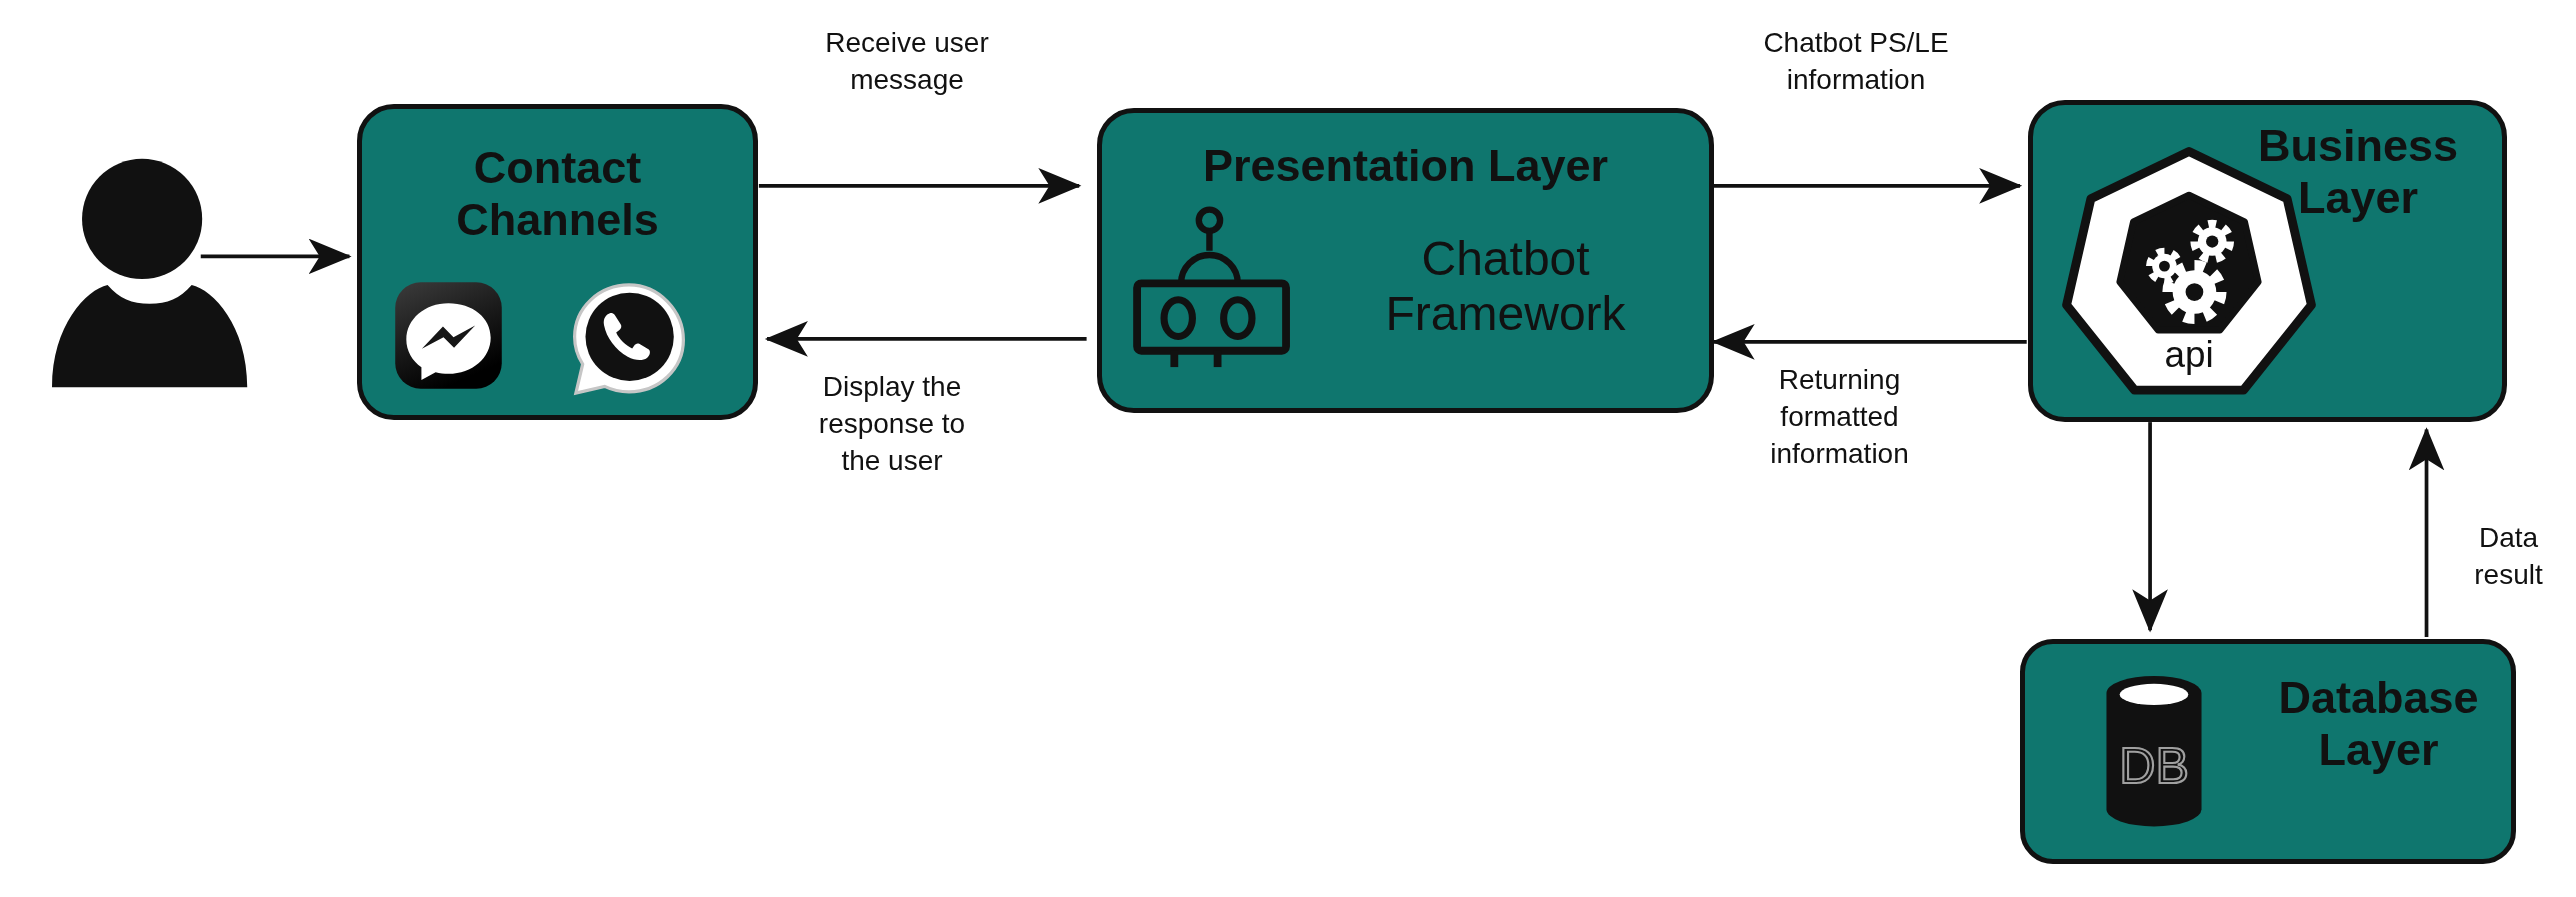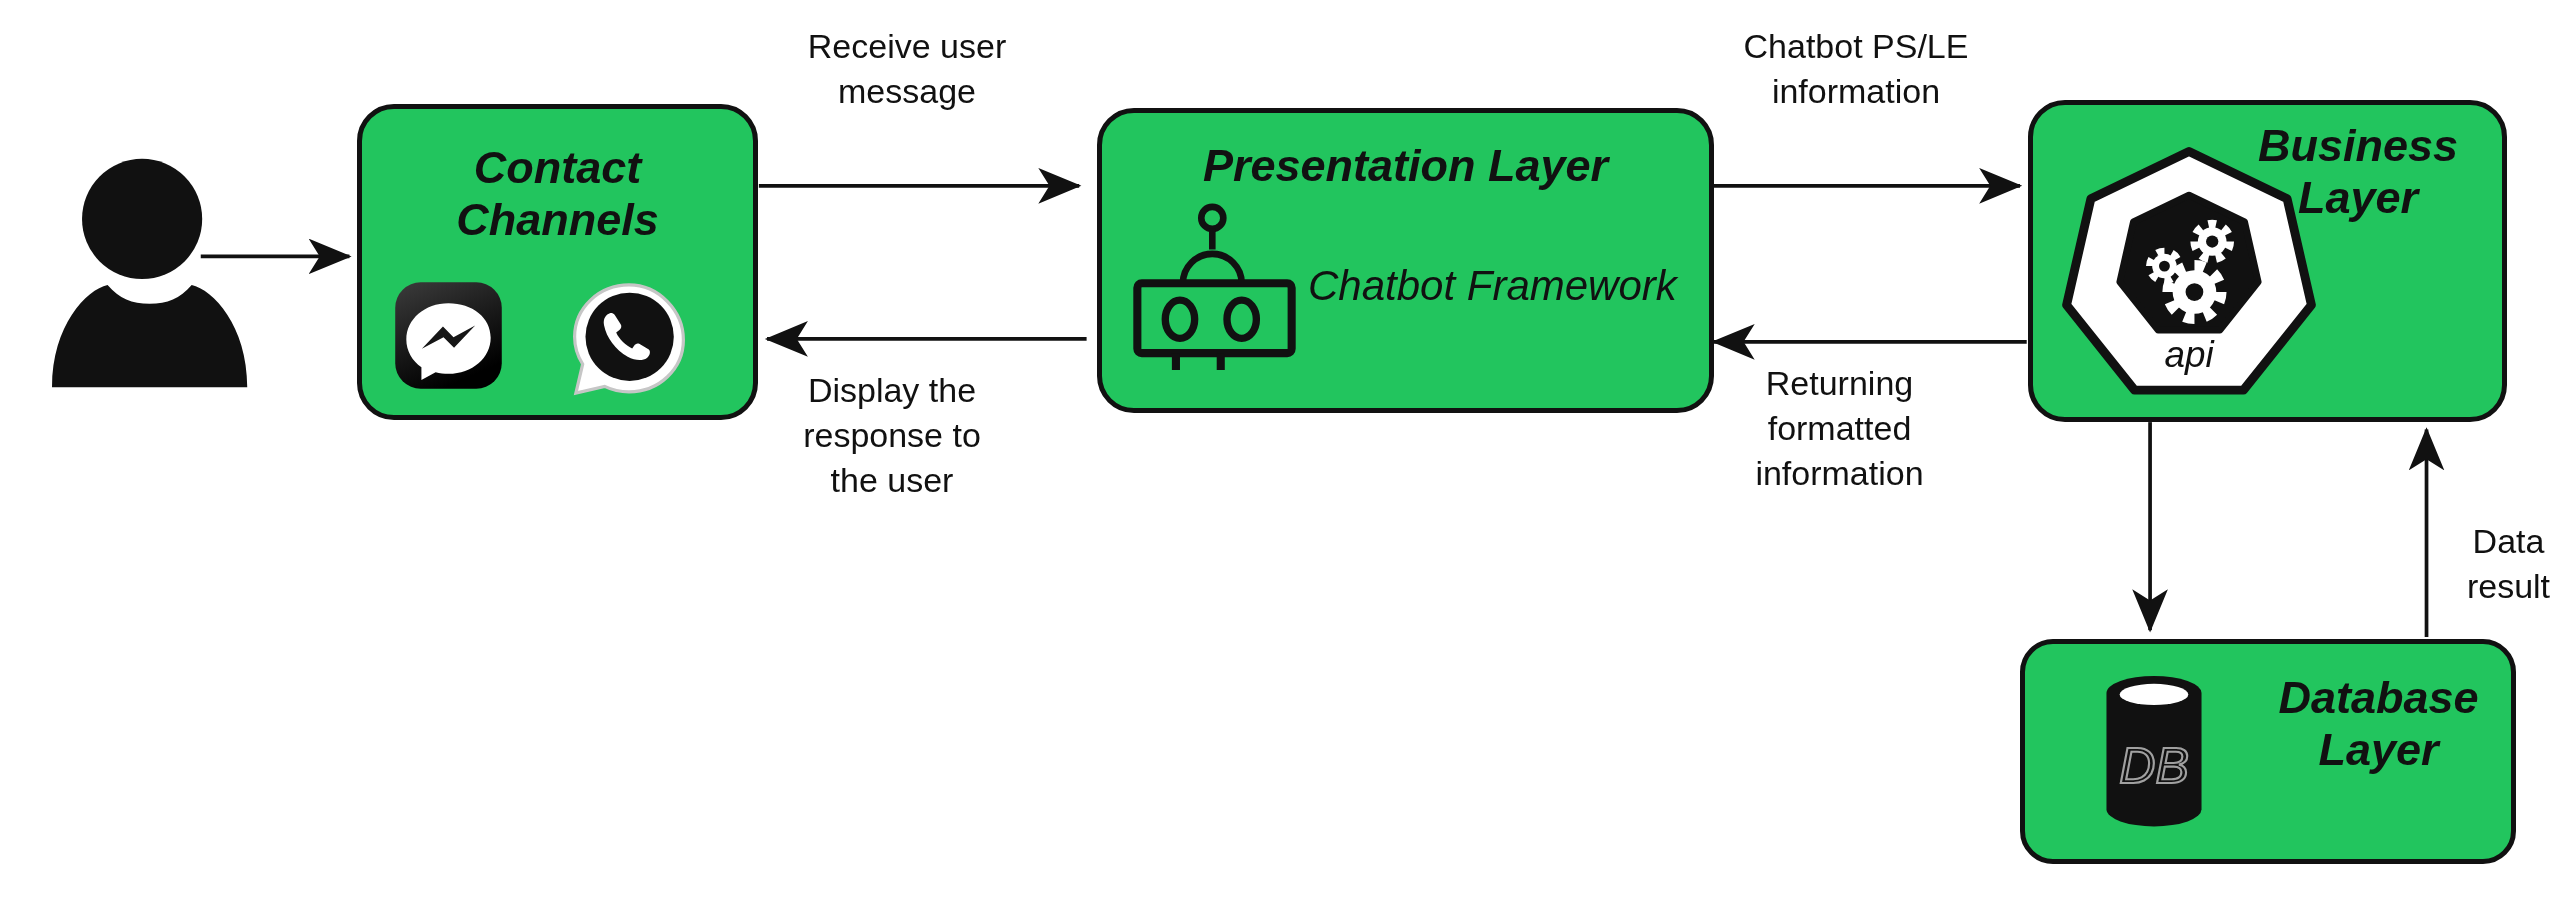--- a/index.html
+++ b/index.html
@@ -2,36 +2,36 @@
 <html style="font-size:12px"><head>
 <meta charset="utf-8">
 <style>
   html,body{margin:0;padding:0;background:#fff;}
   .canvas{
     position:relative;width:2576px;height:897px;background:#fff;
     font-family:"Liberation Sans",sans-serif;color:#111;overflow:hidden;
   }
   .arrows{position:absolute;left:0;top:0;width:2576px;height:897px;}
   .layer-box{
-    position:absolute;background:#22c55e;border:5.2px solid #111;
-    border-radius:37px;box-sizing:border-box;font-style:italic;
+    position:absolute;background:#0f766e;border:5.2px solid #111;
+    border-radius:37px;box-sizing:border-box;
   }
   .box-title{
     font-weight:bold;font-size:45px;line-height:1.16;text-align:center;
     white-space:pre-line;color:#111;
   }
   .edge-label{
-    position:absolute;font-size:34px;line-height:1.33;text-align:center;
+    position:absolute;font-size:28px;line-height:1.33;text-align:center;
     white-space:pre-line;color:#111;
   }
   .contact-title{margin:33px 7.4px 0 7.4px;}
   .icon-row{display:flex;justify-content:flex-start;align-items:flex-start;padding-left:31px;gap:61px;margin-top:34px;}
   .pres-title{margin-top:27px;}
   .pres-row{position:absolute;left:28px;top:88px;display:flex;align-items:center;gap:9px;}
-  .chatbot-label{font-size:42px;color:#111;text-align:center;}
+  .chatbot-label{font-size:48px;color:#111;text-align:center;}
   .abs{position:absolute;}
 </style>
 </head>
 <body>
 
 <div class="canvas">
 
   <svg class="arrows" viewBox="0 0 3466 1207">
     <defs>
       <marker id="ah" markerUnits="userSpaceOnUse" markerWidth="62" markerHeight="50" refX="55" refY="24" orient="auto">

